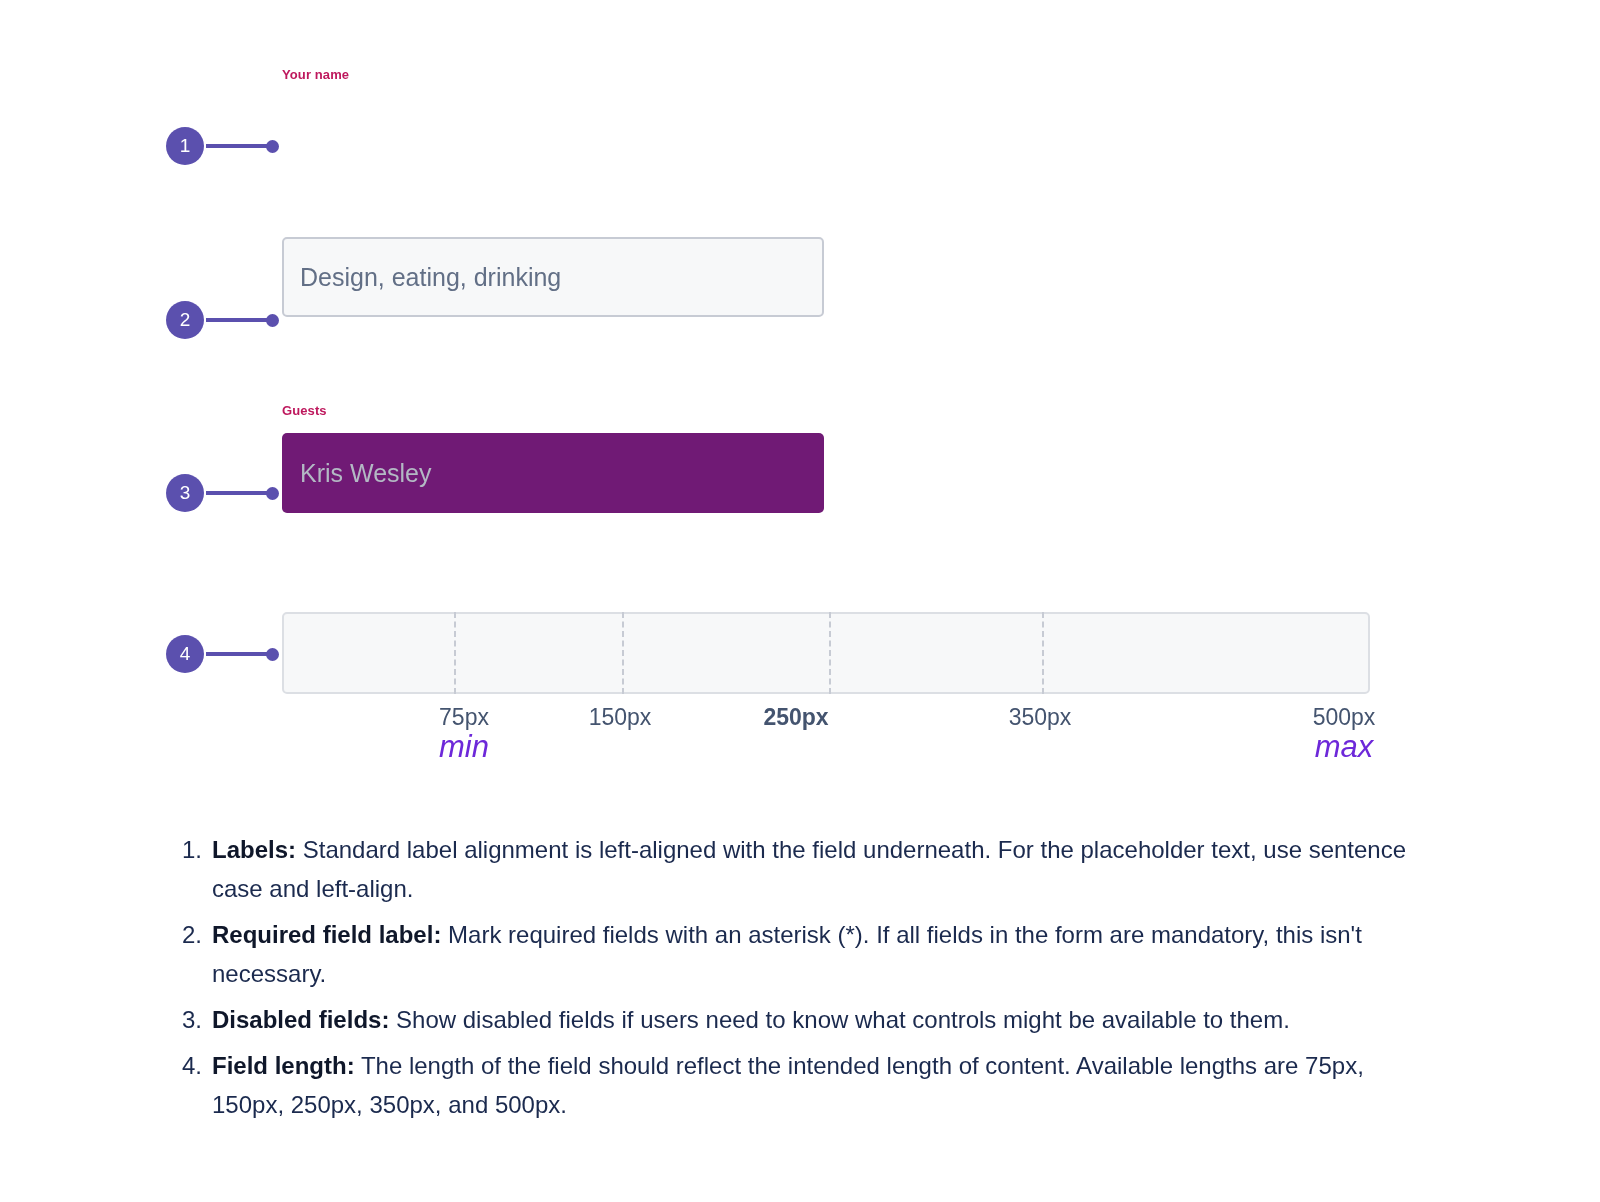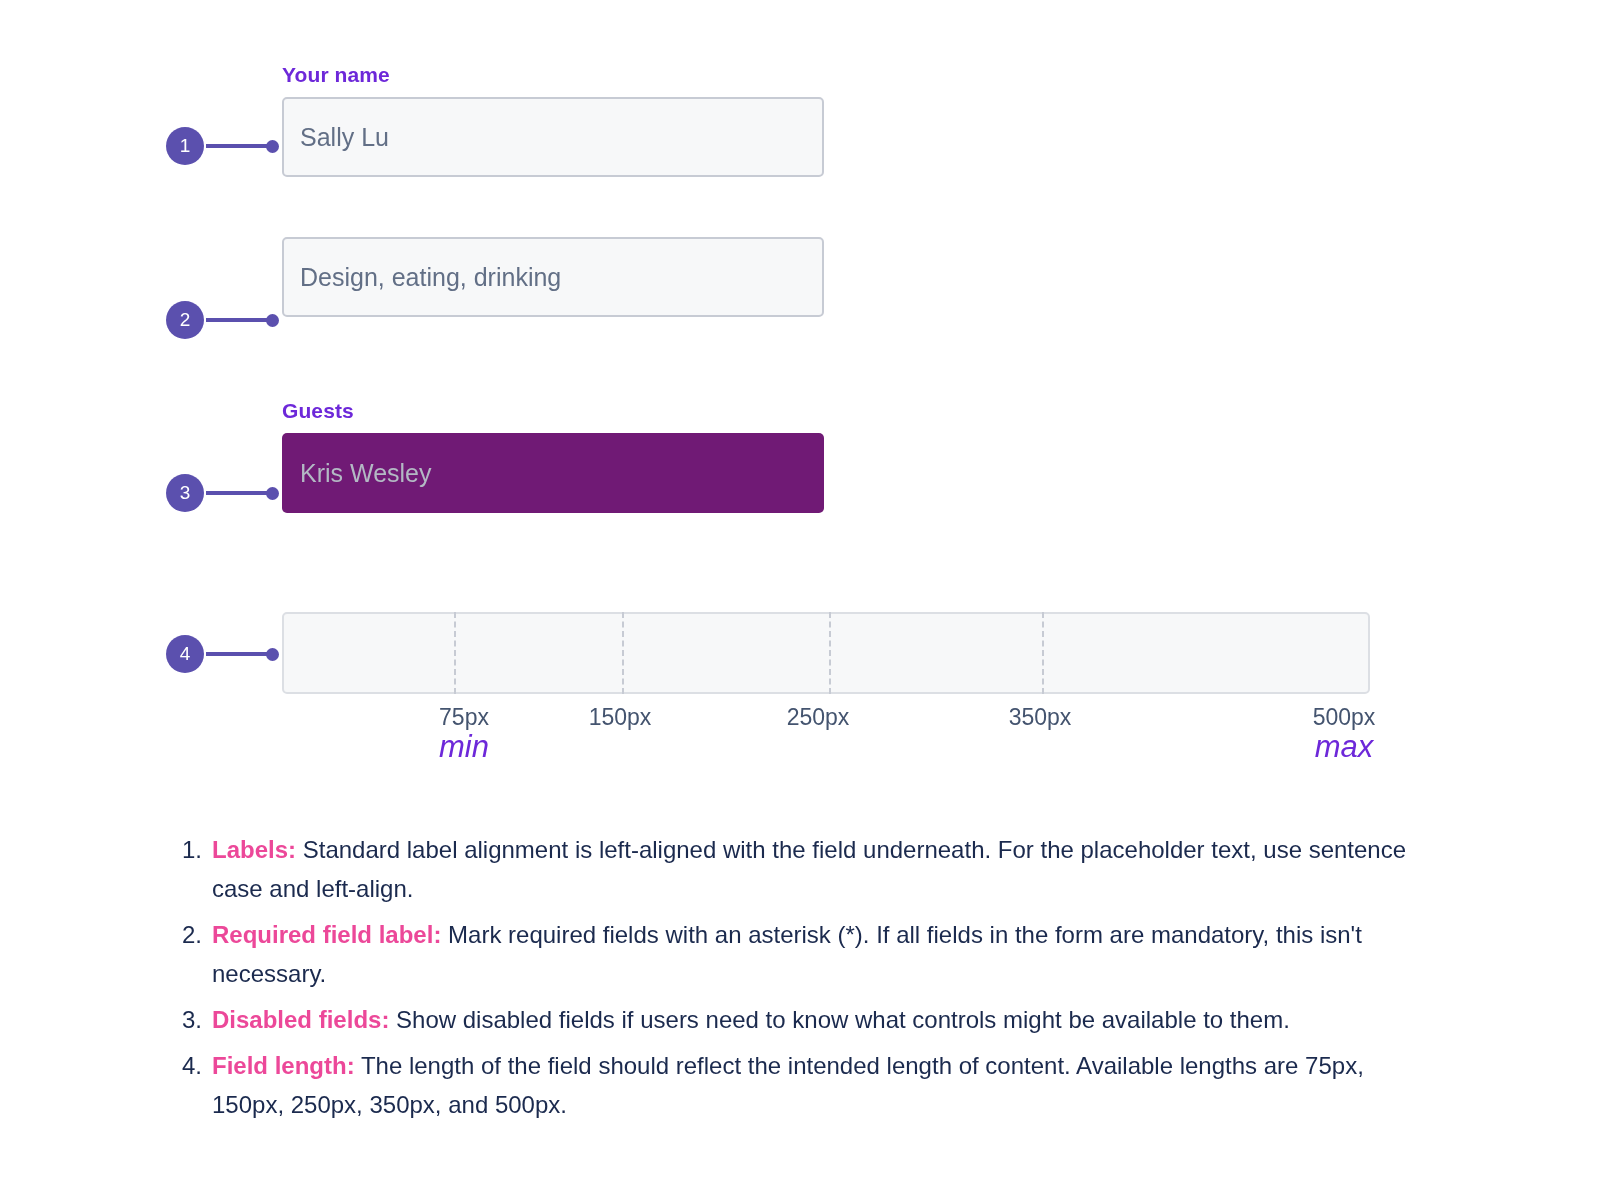--- a/index.html
+++ b/index.html
@@ -22,23 +22,23 @@
     left: 0;
     top: 0;
     width: 1600px;
   }
 
   .field-row {
     position: absolute;
   }
 
   .field-label {
-    font-size: 21px;
+    font-size: 13px;
     font-weight: bold;
-    color: #6d28d9;
+    color: #be185d;
     letter-spacing: 0.1px;
     line-height: 26px;
     margin-bottom: 9px;
   }
 
   .field-box {
     box-sizing: border-box;
     height: 80px;
     border-radius: 5px;
     display: flex;
@@ -171,38 +171,35 @@
     margin-right: 10px;
     color: #1B2A4E;
   }
 
   .note-text {
     flex: 1;
   }
 
   .note-text b {
     font-weight: bold;
-    color: #ec4899;
+    color: #0f172a;
   }
 </style>
 </head>
 <body>
 
 <div class="form-area">
 
   <div class="callout" style="left:166px; top:126px;">
     <div class="callout-badge">1</div>
     <div class="callout-line" style="width:62px;"></div>
     <div class="callout-dot"></div>
   </div>
   <div class="field-row" style="left:282px; top:62px; width:542px;">
     <div class="field-label">Your name</div>
-    <div class="field-box enabled">
-      <span>Sally Lu</span>
-    </div>
   </div>
 
   <div class="callout" style="left:166px; top:300px;">
     <div class="callout-badge">2</div>
     <div class="callout-line" style="width:62px;"></div>
     <div class="callout-dot"></div>
   </div>
   <div class="field-row" style="left:282px; top:237px; width:542px;">
     <div class="field-box enabled">
       <span>Design, eating, drinking</span>
@@ -235,21 +232,21 @@
       <div class="ruler-tick" style="left:758px;"></div>
     </div>
     <div class="ruler-labels">
       <div class="ruler-label" style="left:170px;margin-left:12px;">
         <span>75px</span>
         <span class="sub">min</span>
       </div>
       <div class="ruler-label" style="left:338px;">
         <span>150px</span>
       </div>
-      <div class="ruler-label" style="left:536px;">
+      <div class="ruler-label" style="left:514px;font-weight:bold;">
         <span>250px</span>
       </div>
       <div class="ruler-label" style="left:758px;">
         <span>350px</span>
       </div>
       <div class="ruler-label" style="left:1062px;">
         <span>500px</span>
         <span class="sub">max</span>
       </div>
     </div>

